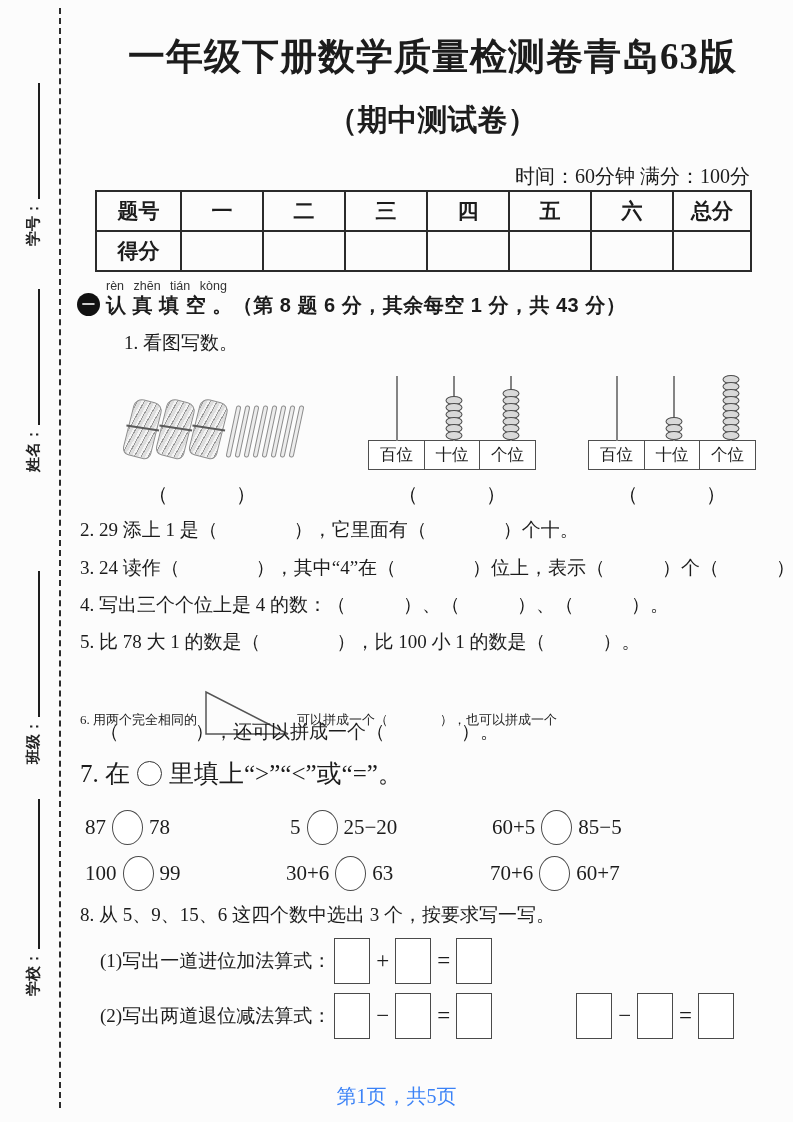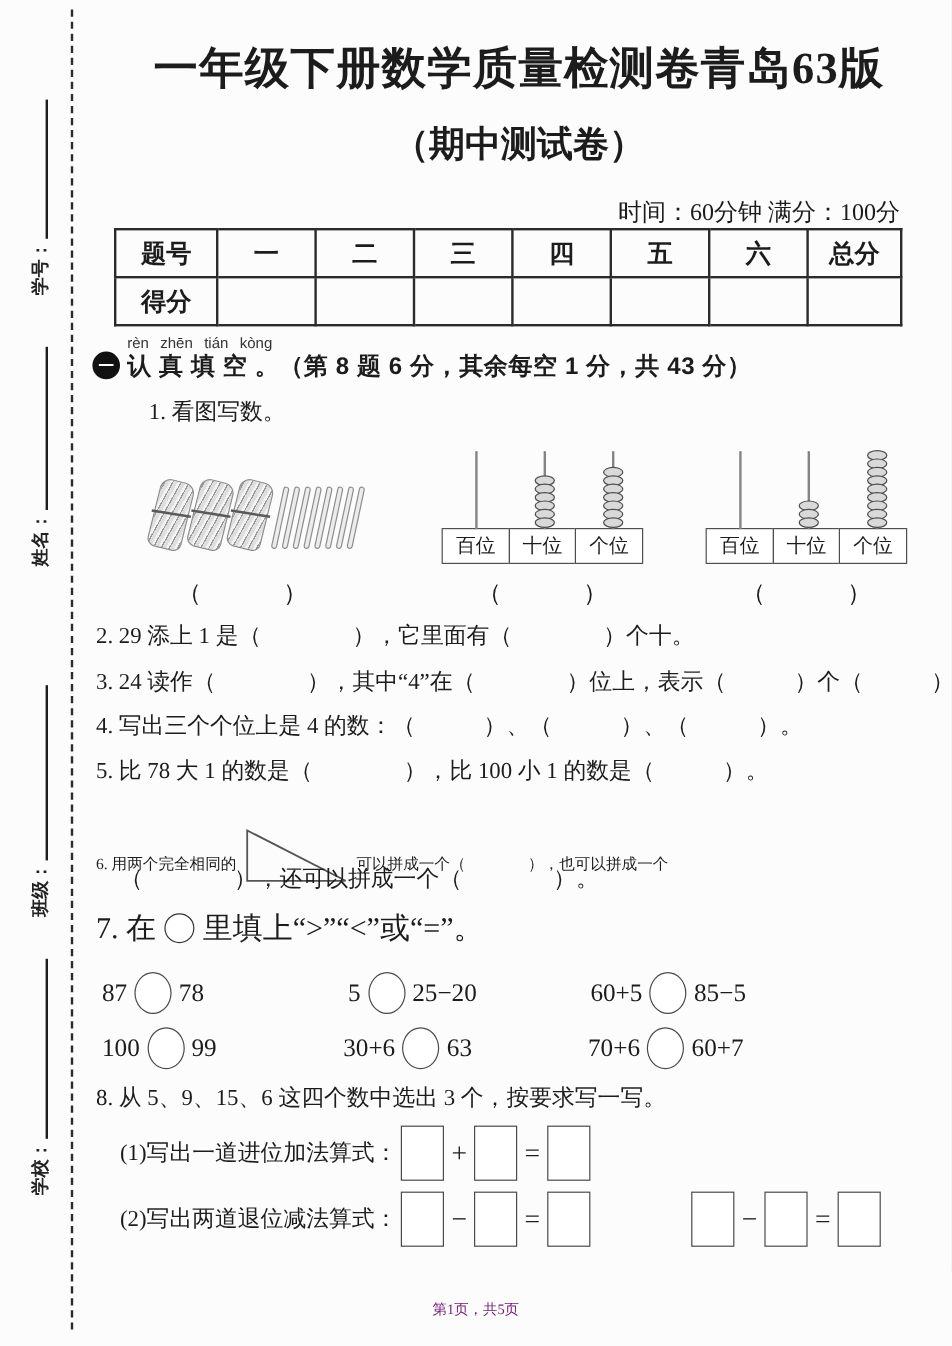--- a/index.html
+++ b/index.html
@@ -70,21 +70,21 @@
   .cmp { position:absolute; display:flex; align-items:center; font-size:21px; white-space:nowrap; }
   .cmp-circle { width:31px; height:35px; border:1.5px solid #4a4a4a; border-radius:50%; margin:0 6px; background:#fff; }
 
   
   .q8sub { position:absolute; display:flex; align-items:center; font-size:19px; white-space:nowrap; }
   .eq { display:flex; align-items:center; }
   .ansbox { width:36px; height:46px; border:1.5px solid #4a4a4a; background:#fff; margin:0 3px; }
   .op { font-size:23px; margin:0 3px; }
   .eq-gap { width:78px; }
 
-  .footer { position:absolute; left:0; right:0; top:1083px; text-align:center; font-size:12px; color:#701a75; }
+  .footer { position:absolute; left:0; right:0; top:1083px; text-align:center; font-size:20px; color:#3b82f6; }
 </style>
 </head>
 <body>
 
 <div class="page">
 
   <div class="dash-line"></div>
 
   <div class="m-field" style="left:24px; top:246px;">
     <span>学号：</span><span class="m-line" style="width:116px;"></span>

